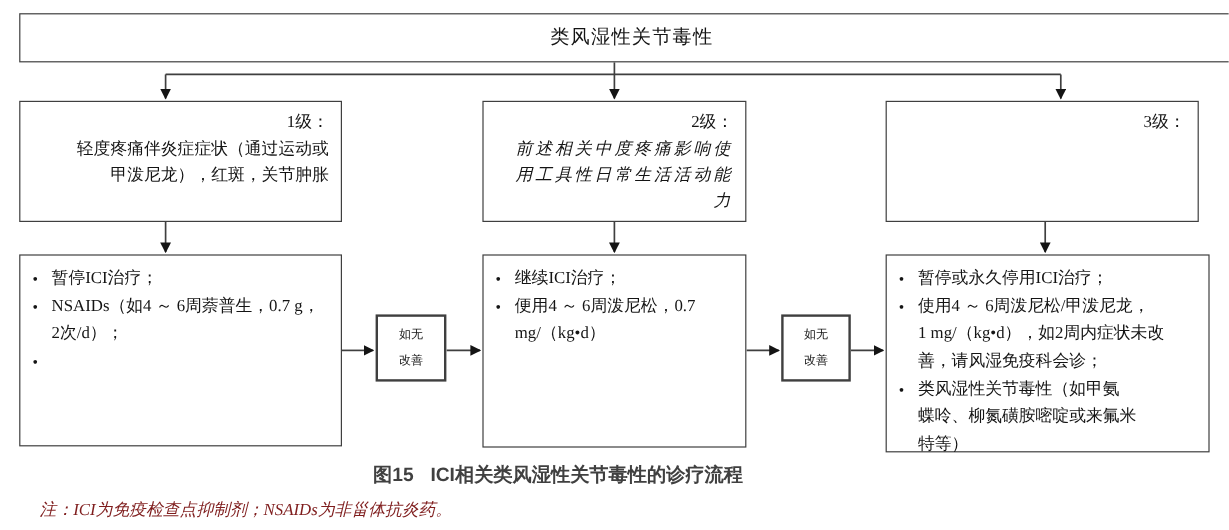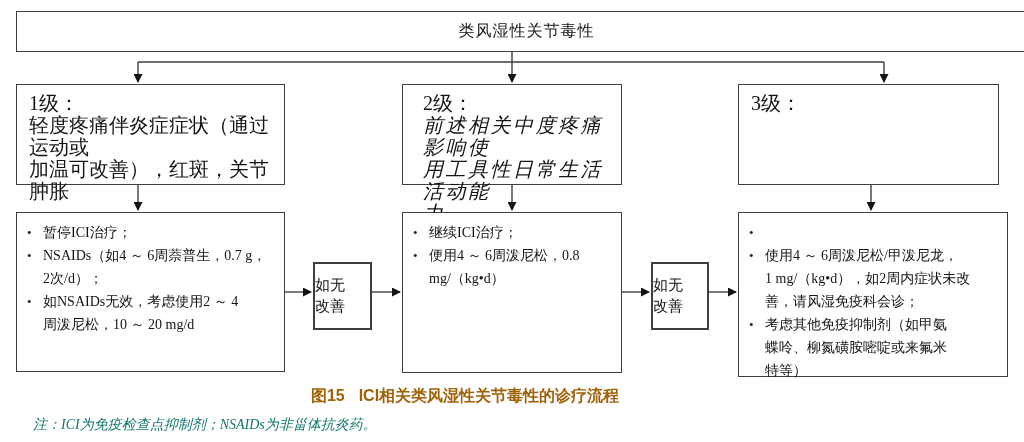--- a/index.html
+++ b/index.html
@@ -15,55 +15,55 @@
     position:absolute;
     border:1.5px solid #3f3f3f;
     background:#ffffff;
     box-sizing:border-box;
   }
   .pre{white-space:pre-line;}
   
   #rootBox{left:16px;top:11px;width:1021px;height:41px;display:flex;align-items:center;justify-content:center;}
   #rootBox .t{font-size:16px;letter-spacing:1px;}
   
-  .gradeBox{top:84px;height:101px;padding:7px 10px 0 12px;font-size:20px;line-height:22px;}
+  .gradeBox{top:84px;height:101px;padding:7px 10px 0 12px;font-size:14px;line-height:22px;text-align:right;}
   #gradeA{left:16px;width:269px;}
   #gradeB{left:402px;width:220px;padding-left:20px;}
   #gradeB .body{letter-spacing:2.5px;font-style:italic;}
   #gradeC{left:738px;width:261px;}
   
   .treatBox{top:212px;padding:8px 6px 0 10px;font-size:14px;line-height:23px;}
   #treatA{left:16px;width:269px;height:160px;}
   #treatB{left:402px;width:220px;height:161px;}
   #treatC{left:738px;width:270px;height:165px;}
   .bullet{display:flex;align-items:flex-start;}
   .bullet .dot{flex:none;width:16px;font-size:13px;line-height:23px;}
   .bullet .txt{white-space:pre-line;}
   
   .noImp{
-    width:59px;height:68px;top:262px;
-    display:flex;align-items:center;justify-content:flex-start;
-    font-size:15px;line-height:21px;text-align:center;
+    width:59px;height:56px;top:262px;
+    display:flex;align-items:center;justify-content:center;
+    font-size:10px;line-height:21px;text-align:center;
     border-width:2px;
   }
   #noImp1{left:313px;}
   #noImp2{left:651px;width:58px;}
   
   #wires{position:absolute;left:0;top:0;width:1024px;height:442px;pointer-events:none;}
   
   #caption{
     position:absolute;left:0;top:386px;width:930px;
     text-align:center;
     font-family:"Liberation Sans","DejaVu Sans",sans-serif;
-    font-weight:bold;font-size:16px;color:#a16207;
+    font-weight:bold;font-size:16px;color:#404040;
   }
   #caption .figno{margin-right:14px;}
   #footnote{
     position:absolute;left:33px;top:416px;
-    font-size:14px;font-style:italic;color:#0f766e;
+    font-size:14px;font-style:italic;color:#7f1d1d;
   }
 </style>
 </head>
 <body>
 
 <div id="stage">
 
   <svg id="wires" viewBox="0 0 1024 442" xmlns="http://www.w3.org/2000/svg">
     <defs>
       <marker id="arr" markerWidth="9" markerHeight="9" refX="8" refY="4.5" orient="auto" markerUnits="userSpaceOnUse">
@@ -90,21 +90,21 @@
     </g>
   </svg>
 
   <div id="rootBox" class="box">
     <span class="t">类风湿性关节毒性</span>
   </div>
 
   <div id="gradeA" class="box gradeBox">
     <div>1级：</div>
     <div class="pre body">轻度疼痛伴炎症症状（通过运动或
-加温可改善），红斑，关节肿胀</div>
+甲泼尼龙），红斑，关节肿胀</div>
   </div>
   <div id="gradeB" class="box gradeBox">
     <div>2级：</div>
     <div class="pre body">前述相关中度疼痛影响使
 用工具性日常生活活动能
 力</div>
   </div>
   <div id="gradeC" class="box gradeBox">
     <div>3级：</div>
   </div>
@@ -114,50 +114,49 @@
       <span class="dot">•</span>
       <span class="txt">暂停ICI治疗；</span>
     </div>
     <div class="bullet">
       <span class="dot">•</span>
       <span class="txt">NSAIDs（如4 ～ 6周萘普生，0.7 g，
 2次/d）；</span>
     </div>
     <div class="bullet">
       <span class="dot">•</span>
-      <span class="txt">如NSAIDs无效，考虑使用2 ～ 4
-周泼尼松，10 ～ 20 mg/d</span>
     </div>
   </div>
 
   <div id="treatB" class="box treatBox">
     <div class="bullet">
       <span class="dot">•</span>
       <span class="txt">继续ICI治疗；</span>
     </div>
     <div class="bullet">
       <span class="dot">•</span>
-      <span class="txt">便用4 ～ 6周泼尼松，0.8
+      <span class="txt">便用4 ～ 6周泼尼松，0.7
 mg/（kg•d）</span>
     </div>
   </div>
 
   <div id="treatC" class="box treatBox">
     <div class="bullet">
       <span class="dot">•</span>
+      <span class="txt">暂停或永久停用ICI治疗；</span>
     </div>
     <div class="bullet">
       <span class="dot">•</span>
       <span class="txt">使用4 ～ 6周泼尼松/甲泼尼龙，
 1 mg/（kg•d），如2周内症状未改
 善，请风湿免疫科会诊；</span>
     </div>
     <div class="bullet">
       <span class="dot">•</span>
-      <span class="txt">考虑其他免疫抑制剂（如甲氨
+      <span class="txt">类风湿性关节毒性（如甲氨
 蝶呤、柳氮磺胺嘧啶或来氟米
 特等）</span>
     </div>
   </div>
 
   <div id="noImp1" class="box noImp">
     <span class="pre">如无
 改善</span>
   </div>
   <div id="noImp2" class="box noImp">

